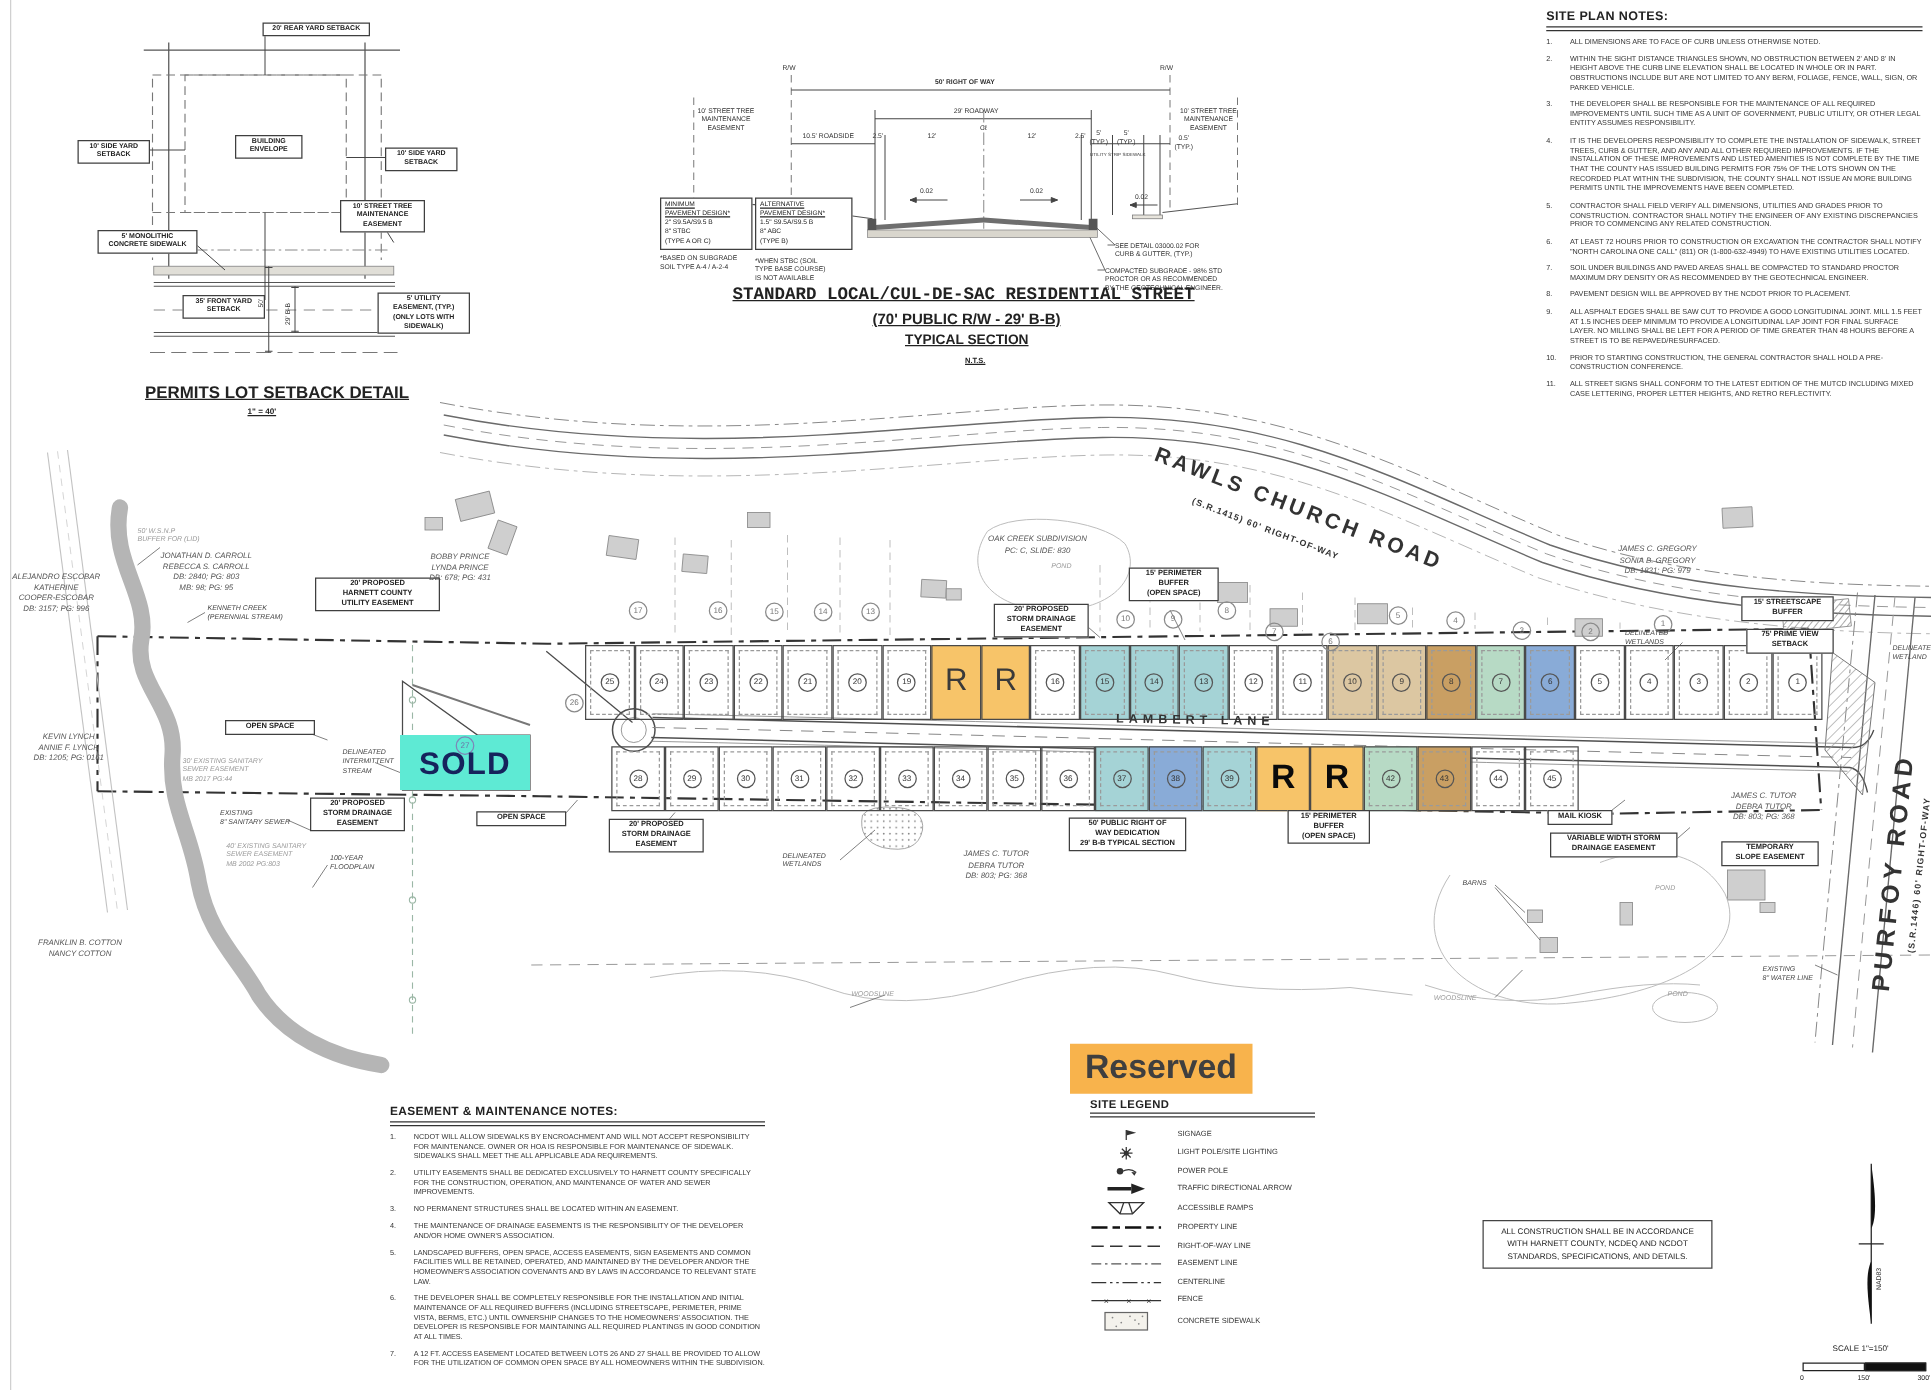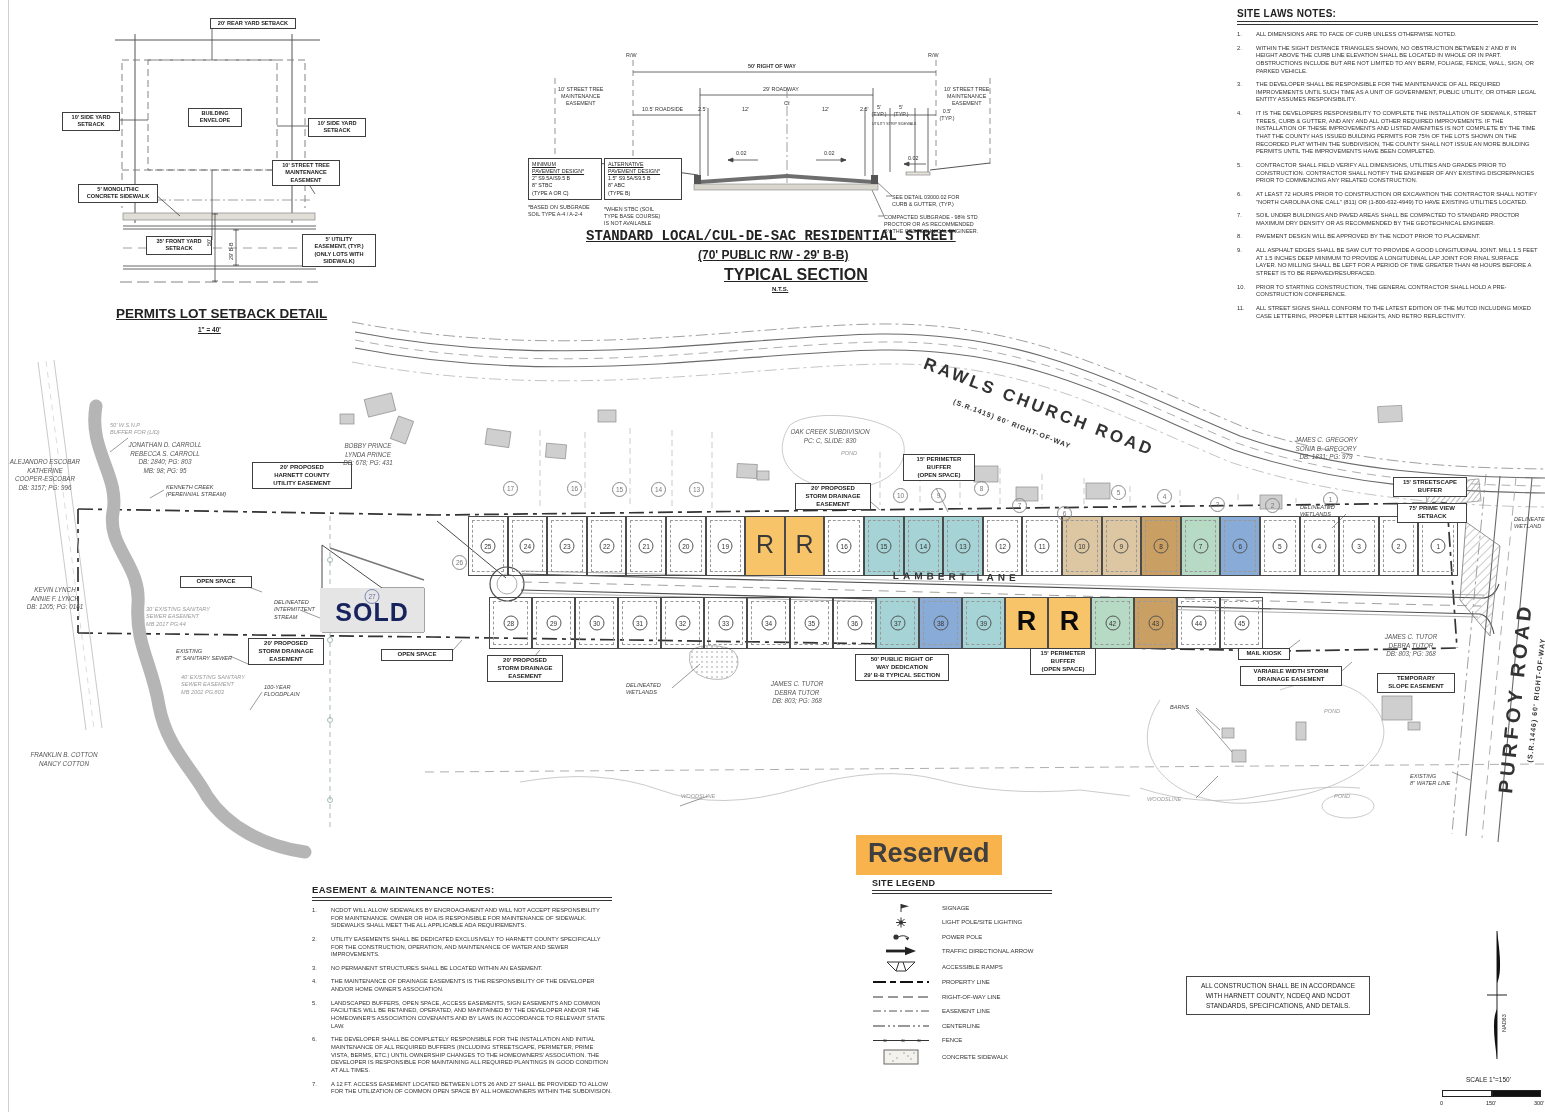--- a/index.html
+++ b/index.html
@@ -23,21 +23,21 @@
   .lot .num{position:absolute;left:50%;top:50%;transform:translate(-50%,-50%);
             width:13px;height:13px;border:1px solid #555;border-radius:50%;
             font-size:6.5px;line-height:13px;text-align:center;color:#333;background:transparent;}
   .lot .bigR{position:absolute;left:50%;top:50%;transform:translate(-50%,-54%);
              font-size:25px;color:#3a3a3a;font-weight:400;}
   .lot.south .bigR{font-weight:700;color:#0b0b0b;font-size:27px;}
   .circ{position:absolute;width:13px;height:13px;border:1px solid #8a8a8a;border-radius:50%;
         font-size:6.5px;line-height:13px;text-align:center;color:#777;z-index:4;background:transparent;}
 
   
-  #sold-lot{position:absolute;left:320px;top:588px;width:104px;height:44px;background:#e5e5e5;z-index:4;}
+  #sold-lot{position:absolute;left:320px;top:588px;width:104px;height:44px;background:#5eead4;z-index:4;}
   #sold-lot .num27{position:absolute;left:50%;top:1px;transform:translateX(-50%);width:13px;height:13px;
         border:1px solid #7d86b8;border-radius:50%;font-size:6.5px;line-height:13px;text-align:center;color:#6b74a8;}
   #sold-lot .soldtxt{position:absolute;left:50%;top:55%;transform:translate(-50%,-50%);
         font-size:25px;font-weight:800;color:#16235c;letter-spacing:1px;}
   #reserved{left:856px;top:835px;background:#F8B34C;color:#3f3f3f;font-size:27px;font-weight:600;
         padding:3px 12px 6px 12px;z-index:6;}
 
   
   .notes-title{font-size:10px;font-weight:700;color:#222;letter-spacing:.3px;}
   .rule2{height:2px;border-top:1px solid #333;border-bottom:1px solid #333;margin-top:2px;}
@@ -366,26 +366,26 @@
     <div class="d-sm" style="left:84px;top:158px;">*WHEN STBC (SOIL
 TYPE BASE COURSE)
 IS NOT AVAILABLE</div>
     <div class="d-sm" style="left:372px;top:146px;">SEE DETAIL 03000.02 FOR
 CURB &amp; GUTTER, (TYP.)</div>
     <div class="d-sm" style="left:364px;top:166px;">COMPACTED SUBGRADE - 98% STD
 PROCTOR OR AS RECOMMENDED
 BY THE GEOTECHNICAL ENGINEER.</div>
     <div class="d-title" style="left:66px;top:180px;font-size:14px;font-family:Liberation Mono, monospace;">STANDARD LOCAL/CUL-DE-SAC RESIDENTIAL STREET</div>
     <div class="d-title" style="left:178px;top:200px;font-size:12px;">(70' PUBLIC R/W - 29' B-B)</div>
-    <div class="d-title" style="left:204px;top:218px;font-size:16px;">TYPICAL SECTION</div>
+    <div class="d-title" style="left:204px;top:218px;font-size:11px;">TYPICAL SECTION</div>
     <div class="d-title" style="left:252px;top:238px;font-size:6px;">N.T.S.</div>
   </div>
 
   <div id="site-plan-notes" style="left:1237px;top:8px;width:301px;">
-    <div class="notes-title">SITE LAWS NOTES:</div>
+    <div class="notes-title">SITE PLAN NOTES:</div>
     <div class="rule2"></div>
     <div>
         <div class="note">
           <div class="n">1.</div>
           <div class="t">ALL DIMENSIONS ARE TO FACE OF CURB UNLESS OTHERWISE NOTED.</div>
         </div>
         <div class="note">
           <div class="n">2.</div>
           <div class="t">WITHIN THE SIGHT DISTANCE TRIANGLES SHOWN, NO OBSTRUCTION BETWEEN 2' AND 8' IN HEIGHT ABOVE THE CURB LINE ELEVATION SHALL BE LOCATED IN WHOLE OR IN PART. OBSTRUCTIONS INCLUDE BUT ARE NOT LIMITED TO ANY BERM, FOLIAGE, FENCE, WALL, SIGN, OR PARKED VEHICLE.</div>
         </div>

